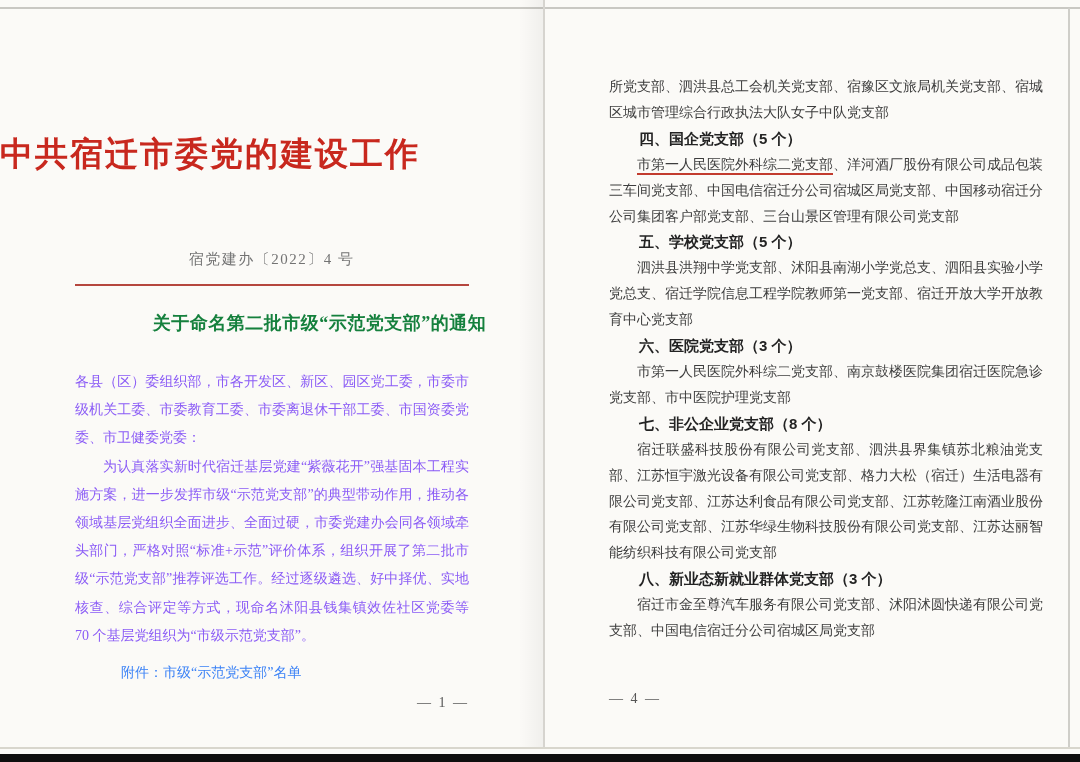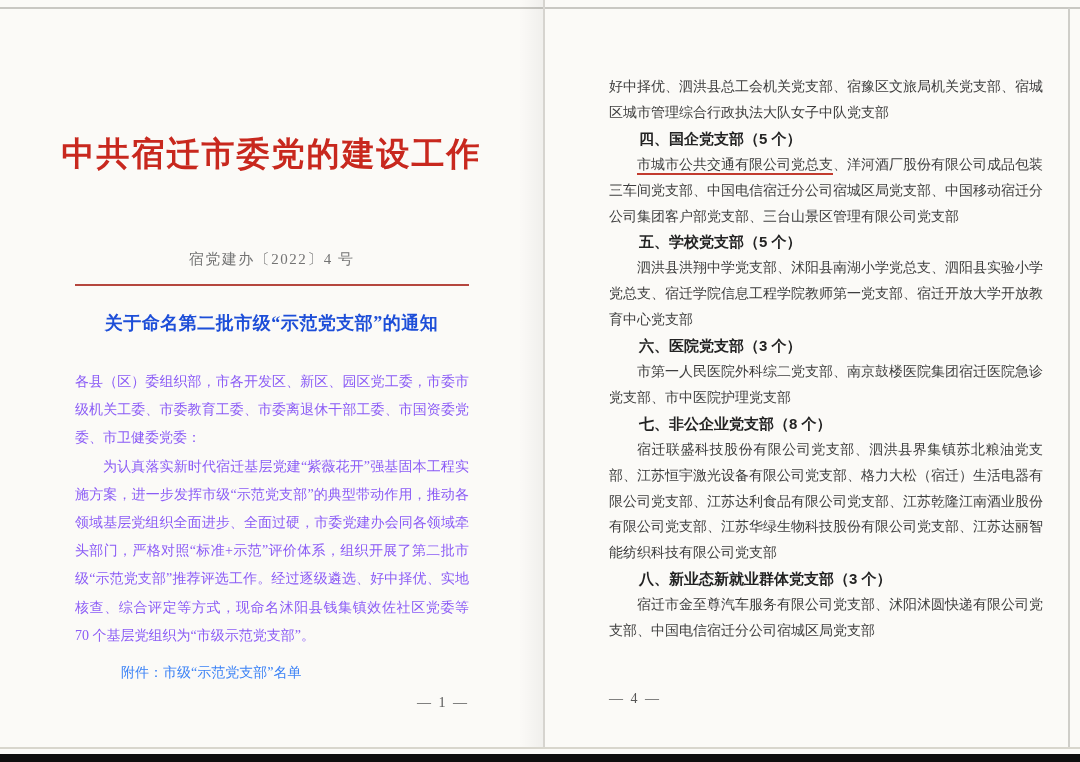--- a/index.html
+++ b/index.html
@@ -24,42 +24,42 @@
   .bottom-edge-line { position: absolute; top: 747px; left: 0; width: 1080px; height: 2px; background: #d8d6cd; }
   .bottom-bar       { position: absolute; top: 754px; left: 0; width: 1080px; height: 8px; background: #0e0e0e; }
 
   .page { position: absolute; top: 0; height: 747px; background: transparent; }
   .page-left  { left: 0;    width: 543px; }
   .page-right { left: 545px; width: 523px; }
 
   
   .letterhead {
     position: absolute; top: 126px; left: 0; width: 100%;
-    text-align: center;
     color: #c8281e;
     font-weight: bold;
     font-size: 33px;
     line-height: 57px;
     letter-spacing: 2px;
   }
   .doc-number {
     position: absolute; top: 250px; left: 0; width: 100%;
     text-align: center;
     font-size: 15px; color: #737373; letter-spacing: 1.5px;
   }
   .red-rule {
     position: absolute; top: 284px; left: 75px;
     width: 394px; height: 2px; background: #b5463e;
   }
   .doc-title {
     position: absolute; top: 311px; left: 0; width: 100%;
     text-align: center;
-    font-size: 18px; font-weight: bold; color: #1d4ed8;
+    font-size: 18px; font-weight: bold; color: #15803d;
     letter-spacing: 0.5px;
     margin: 0;
+    padding-left: 48px;
   }
   .left-body {
     position: absolute; top: 368px; left: 75px; width: 394px;
     font-size: 14px; line-height: 28.2px; color: #8b5cf6;
     text-align: justify;
   }
   .left-body p { margin: 0; }
   .left-body p.indent { text-indent: 2em; }
   .attachment {
     position: absolute; top: 646px; left: 75px; width: 394px;
@@ -109,23 +109,23 @@
     </div>
     <p class="attachment">附件：市级“示范党支部”名单</p>
     <div class="pageno pageno-left">— 1 —</div>
   </div>
 
   <div class="gutter-shadow"></div>
   <div class="gutter-line"></div>
 
   <div class="page page-right">
     <div class="right-content" id="right-content">
-        <p class="rcont">好中择优、泗洪县总工会机关党支部、宿豫区文旅局机关党支部、宿城区城市管理综合行政执法大队女子中队党支部</p>
+        <p class="rcont">所党支部、泗洪县总工会机关党支部、宿豫区文旅局机关党支部、宿城区城市管理综合行政执法大队女子中队党支部</p>
         <p class="rheading">四、国企党支部（5 个）</p>
-        <p class="rbody"><span class="red-underline">市城市公共交通有限公司党总支</span>、洋河酒厂股份有限公司成品包装三车间党支部、中国电信宿迁分公司宿城区局党支部、中国移动宿迁分公司集团客户部党支部、三台山景区管理有限公司党支部</p>
+        <p class="rbody"><span class="red-underline">市第一人民医院外科综二党支部</span>、洋河酒厂股份有限公司成品包装三车间党支部、中国电信宿迁分公司宿城区局党支部、中国移动宿迁分公司集团客户部党支部、三台山景区管理有限公司党支部</p>
         <p class="rheading">五、学校党支部（5 个）</p>
         <p class="rbody">泗洪县洪翔中学党支部、沭阳县南湖小学党总支、泗阳县实验小学党总支、宿迁学院信息工程学院教师第一党支部、宿迁开放大学开放教育中心党支部</p>
         <p class="rheading">六、医院党支部（3 个）</p>
         <p class="rbody">市第一人民医院外科综二党支部、南京鼓楼医院集团宿迁医院急诊党支部、市中医院护理党支部</p>
         <p class="rheading">七、非公企业党支部（8 个）</p>
         <p class="rbody">宿迁联盛科技股份有限公司党支部、泗洪县界集镇苏北粮油党支部、江苏恒宇激光设备有限公司党支部、格力大松（宿迁）生活电器有限公司党支部、江苏达利食品有限公司党支部、江苏乾隆江南酒业股份有限公司党支部、江苏华绿生物科技股份有限公司党支部、江苏达丽智能纺织科技有限公司党支部</p>
         <p class="rheading">八、新业态新就业群体党支部（3 个）</p>
         <p class="rbody">宿迁市金至尊汽车服务有限公司党支部、沭阳沭圆快递有限公司党支部、中国电信宿迁分公司宿城区局党支部</p>
       </div>
     <div class="pageno pageno-right">— 4 —</div>

